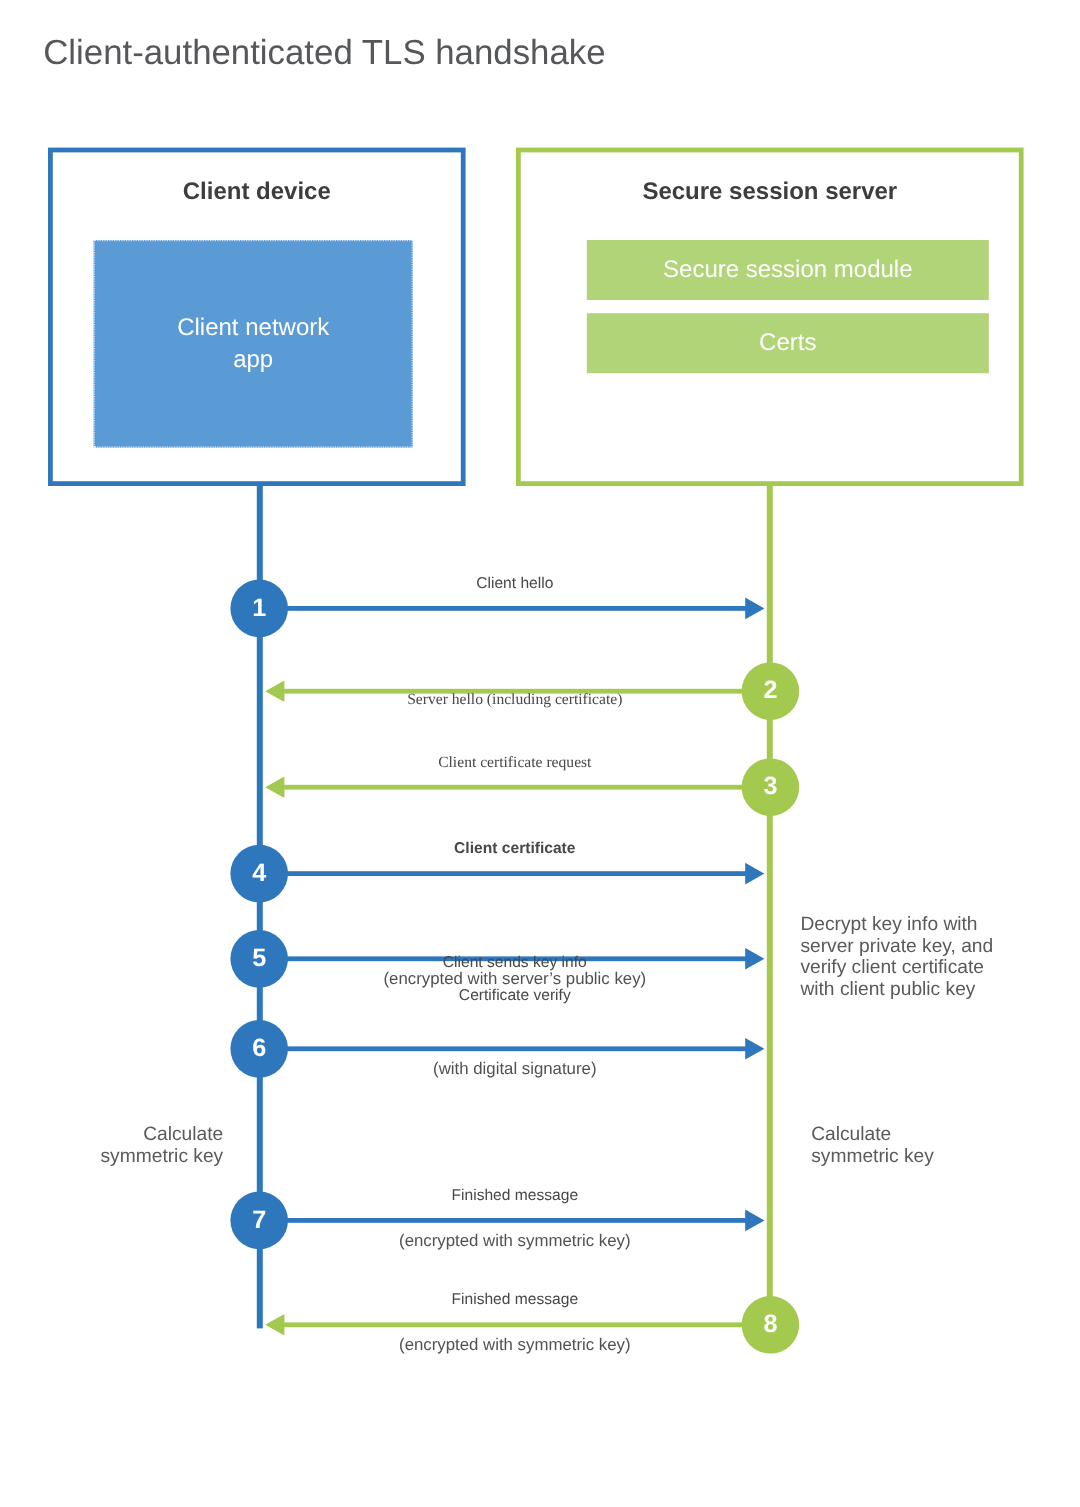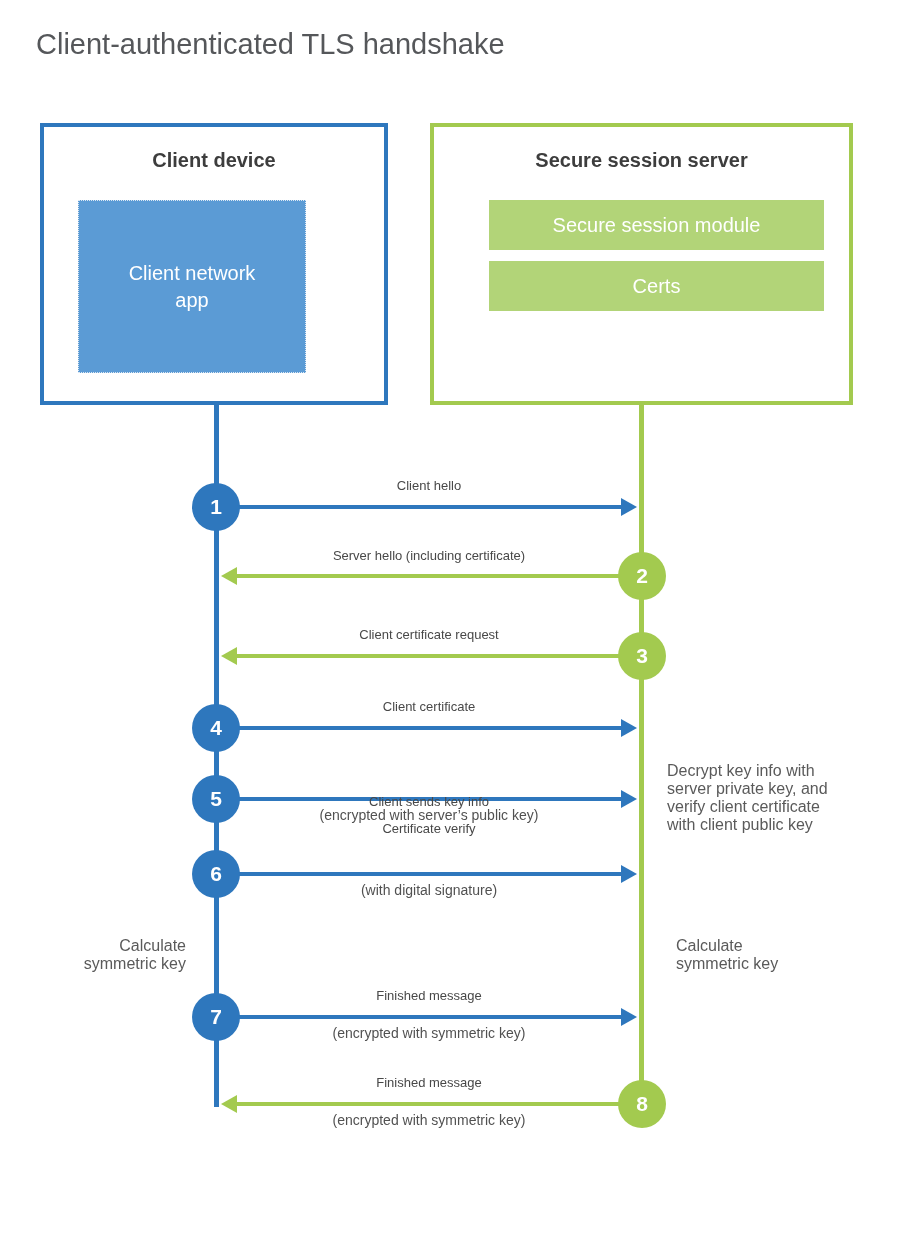--- a/index.html
+++ b/index.html
@@ -25,21 +25,21 @@
 
   .actor-box{position:absolute;top:123px;height:282px;background:#fff;}
   .actor-box.client{left:40px;width:348px;border:4px solid var(--blue);}
   .actor-box.server{left:430px;width:423px;border:4px solid var(--green);}
   .box-title{
     position:absolute;left:0;right:0;top:22px;text-align:center;
     font-size:20px;font-weight:700;color:var(--ink-dark);
   }
 
   .app-box{
-    position:absolute;left:78px;top:200px;width:228px;height:173px;
+    position:absolute;left:78px;top:200px;width:266px;height:173px;
     background:var(--blue-fill);border:1px dotted #dce8f4;
     display:flex;align-items:center;justify-content:center;text-align:center;
     color:#fff;font-size:20px;line-height:27px;white-space:pre-line;
   }
 
   .server-bars{position:absolute;left:489px;top:200px;width:335px;}
   .server-bar{
     width:335px;height:50px;margin-bottom:11px;background:var(--green-fill);
     display:flex;align-items:center;justify-content:center;
     color:#fff;font-size:20px;
@@ -110,29 +110,29 @@
   <div class="v-line server"></div>
 
   <div id="message-layer">
       <div class="h-line blue" style="top: 505px; left: 216px; width: 406px;"></div>
       <div class="arrow-head right" style="top: 498px; left: 621px;"></div>
       <div class="step-circle blue" style="top: 483px; left: 192px;">1</div>
       <div class="msg-title" style="top: 478px;">Client hello</div>
       <div class="h-line green" style="top: 574px; left: 236px; width: 406px;"></div>
       <div class="arrow-head left" style="top: 567px; left: 221px;"></div>
       <div class="step-circle green" style="top: 552px; left: 618px;">2</div>
-      <div class="msg-title" style="top: 548px;">Server hello (including certificate)</div>
+      <div class="msg-title" style="top: 575px; font-family: Liberation Serif, serif;">Server hello (including certificate)</div>
       <div class="h-line green" style="top: 654px; left: 236px; width: 406px;"></div>
       <div class="arrow-head left" style="top: 647px; left: 221px;"></div>
       <div class="step-circle green" style="top: 632px; left: 618px;">3</div>
-      <div class="msg-title" style="top: 627px;">Client certificate request</div>
+      <div class="msg-title" style="top: 627px; font-family: Liberation Serif, serif;">Client certificate request</div>
       <div class="h-line blue" style="top: 726px; left: 216px; width: 406px;"></div>
       <div class="arrow-head right" style="top: 719px; left: 621px;"></div>
       <div class="step-circle blue" style="top: 704px; left: 192px;">4</div>
-      <div class="msg-title" style="top: 699px;">Client certificate</div>
+      <div class="msg-title" style="top: 699px; font-weight: bold;">Client certificate</div>
       <div class="h-line blue" style="top: 797px; left: 216px; width: 406px;"></div>
       <div class="arrow-head right" style="top: 790px; left: 621px;"></div>
       <div class="step-circle blue" style="top: 775px; left: 192px;">5</div>
       <div class="msg-title" style="top: 794px;">Client sends key info</div>
       <div class="msg-sub" style="top: 807px;">(encrypted with server’s public key)</div>
       <div class="h-line blue" style="top: 872px; left: 216px; width: 406px;"></div>
       <div class="arrow-head right" style="top: 865px; left: 621px;"></div>
       <div class="step-circle blue" style="top: 850px; left: 192px;">6</div>
       <div class="msg-title" style="top: 821px;">Certificate verify</div>
       <div class="msg-sub" style="top: 882px;">(with digital signature)</div>

